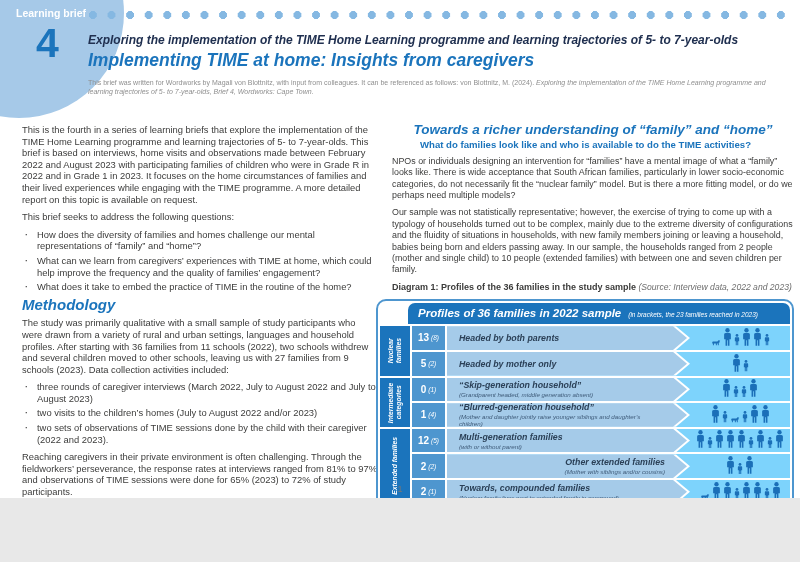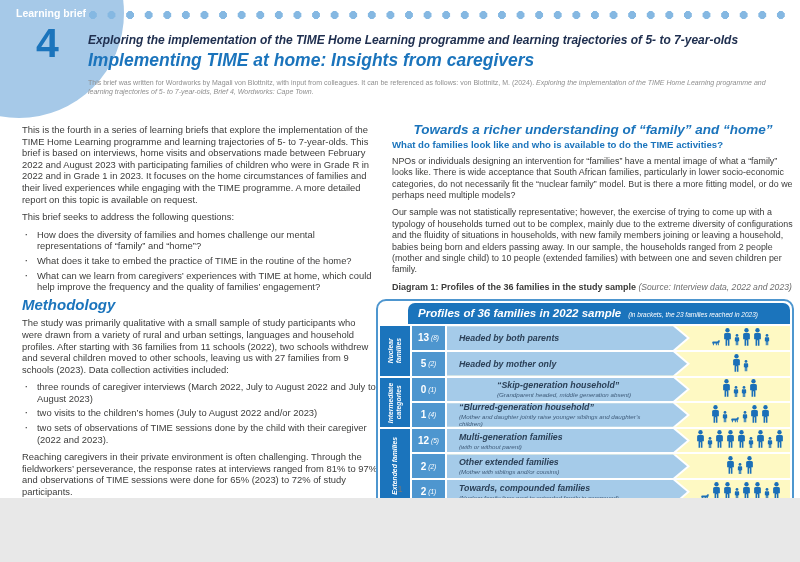--- a/index.html
+++ b/index.html
@@ -28,41 +28,41 @@
   .col-left { width:356px; flex:0 0 356px; font-size:9.4px; line-height:11.6px; }
   .col-right { flex:1; font-size:8.9px; line-height:11.4px; }
   .col-left p { margin-bottom:6px; }
   .col-right p { margin-bottom:6px; }
   ul.bullets { list-style:none; margin-bottom:6px; }
   ul.bullets li { position:relative; padding-left:15px; margin-bottom:3px; }
   ul.bullets li::before { content:"·"; position:absolute; left:3px; top:0; color:#5a5a5a; font-weight:bold; }
   .h-blue { color:#1b74bc; font-style:italic; font-weight:bold; }
   .h-method { font-size:15px; margin:6px 0 7px; }
   .h-family { font-size:13.5px; margin-bottom:4px;text-align:center; }
-  .h-sub { color:#1b74bc; font-weight:bold; font-size:9.6px; margin-bottom:5px; }
+  .h-sub { color:#1b74bc; font-weight:bold; font-size:9.6px; margin-bottom:5px;margin-left:28px; }
   .caption { font-size:9px; margin:4px 0 14px; color:#3c3c3b; }
   .caption em { color:#6d6d6d; font-size:8.6px; }
   
   .diagram { border:2px solid #4e96cf; border-radius:10px; padding:2px;
     margin-left:-16px; background:#fff; }
   .dgrid { display:grid; grid-template-columns:30px 33px 1fr;
     grid-template-rows:21px repeat(8,1fr); gap:2px; height:226px; }
   .dg-header { grid-column:1/-1; grid-row:1; background:#1b74bc; color:#fff;
     border-radius:7px 7px 0 0; display:flex; align-items:center; gap:7px; padding-left:10px;margin-left:28px; }
   .dg-title { font-size:11.5px; font-weight:bold; font-style:italic; }
   .dg-subtitle { font-size:6.5px; font-style:italic; position:relative; top:1px; }
   .dg-cat { grid-column:1; background:#1b74bc; display:flex; align-items:center; justify-content:center; }
   .dg-cat.last { border-bottom-left-radius:7px; }
   .dg-cat span { writing-mode:vertical-rl; transform:rotate(180deg); color:#fff;
     font-size:6.8px; font-weight:bold; font-style:italic; text-align:center; line-height:1.2; }
   .dg-count { grid-column:2; background:#4e96cf; color:#fff; display:flex;
     align-items:center; justify-content:center; gap:2px; }
   .dg-count b { font-size:10px; }
   .dg-count i { font-size:6.5px; }
-  .dg-main { grid-column:3; position:relative; background:#fef9c3; overflow:hidden; }
+  .dg-main { grid-column:3; position:relative; background:#7dd3fc; overflow:hidden; }
   .dg-main.last { border-bottom-right-radius:7px; }
   .chev { position:absolute; top:0; bottom:0; left:0;
     clip-path:polygon(0 0, calc(100% - 14px) 0, 100% 50%, calc(100% - 14px) 100%, 0 100%); }
   .chev.w { right:100px; background:#ffffff; }
   .chev.b { right:103px; background:#a5cbe9; }
   .dg-text { position:relative; z-index:1; height:100%; width:calc(100% - 125px);
     display:flex; flex-direction:column; justify-content:center; padding-left:12px; }
   .dg-label { font-size:8.8px; font-weight:bold; font-style:italic; color:#2b4057; line-height:10px; }
   .dg-sub2 { font-size:6.2px; font-style:italic; color:#3e5a78; line-height:7px; margin-top:1px; }
   .dg-icons { position:absolute; right:0; top:0; bottom:0; width:100px; display:flex;
@@ -90,22 +90,22 @@
     <h1 class="brief-title">Implementing TIME at home: Insights from caregivers</h1>
     <p class="citation"><span>This brief was written for Wordworks by Magali von Blottnitz, with input from colleagues. It can be referenced as follows: von Blottnitz, M. (2024). </span><em>Exploring the implementation of the TIME Home Learning programme and learning trajectories of 5- to 7-year-olds, Brief 4, Wordworks: Cape Town.</em></p>
   </div>
 
   <div class="columns">
     <section class="col-left">
       <p>This is the fourth in a series of learning briefs that explore the implementation of the TIME Home Learning programme and learning trajectories of 5- to 7-year-olds. This brief is based on interviews, home visits and observations made between February 2022 and August 2023 with participating families of children who were in Grade R in 2022 and in Grade 1 in 2023. It focuses on the home circumstances of families and their lived experiences while engaging with the TIME programme. A more detailed report on this topic is available on request.</p>
       <p>This brief seeks to address the following questions:</p>
       <ul class="bullets" id="questions-list">
           <li>How does the diversity of families and homes challenge our mental representations of “family” and “home”?</li>
+          <li>What can we learn from caregivers’ experiences with TIME at home, which could help improve the frequency and the quality of families’ engagement?</li>
           <li>What does it take to embed the practice of TIME in the routine of the home?</li>
-          <li>What can we learn from caregivers’ experiences with TIME at home, which could help improve the frequency and the quality of families’ engagement?</li>
         </ul>
       <h2 class="h-blue h-method">Methodology</h2>
       <p>The study was primarily qualitative with a small sample of study participants who were drawn from a variety of rural and urban settings, languages and household profiles. After starting with 36 families from 11 schools (2022), two schools withdrew and several children moved to other schools, leaving us with 27 families from 9 schools (2023). Data collection activities included:</p>
       <ul class="bullets" id="activities-list">
           <li>three rounds of caregiver interviews (March 2022, July to August 2022 and July to August 2023)</li>
           <li>two visits to the children’s homes (July to August 2022 and/or 2023)</li>
           <li>two sets of observations of TIME sessions done by the child with their caregiver (2022 and 2023).</li>
         </ul>
       <p>Reaching caregivers in their private environment is often challenging. Through the fieldworkers’ perseverance, the response rates at interviews ranged from 81% to 97% and observations of TIME sessions were done for 65% (2023) to 72% of study participants.</p>
     </section>
@@ -189,21 +189,21 @@
                 <svg class="fig child" viewBox="0 0 12 24">
                   <circle cx="6" cy="3" r="2.9"></circle>
                   <path d="M3.5 6.6h5c1.4 0 2 1 2 2.4V15h-1.9v8.6H6.5V16.4h-1v7.2H3.4V15H1.5V9c0-1.4.6-2.4 2-2.4z"></path>
                 </svg>
               </div>
             </div>
             <div class="dg-count" style="grid-row: 4;">
               <b>0</b>
               <i>(1)</i>
             </div>
-            <div class="dg-main" style="grid-row: 4; padding-left: 38px;">
+            <div class="dg-main" style="grid-row: 4;">
               <div class="chev w"></div>
               <div class="chev b"></div>
               <div class="dg-text">
                 <div class="dg-label">“Skip-generation household”</div>
                 <div class="dg-sub2">(Grandparent headed, middle generation absent)</div>
               </div>
               <div class="dg-icons">
                 <svg class="fig adult" viewBox="0 0 12 24">
                   <circle cx="6" cy="3" r="2.9"></circle>
                   <path d="M3.5 6.6h5c1.4 0 2 1 2 2.4V15h-1.9v8.6H6.5V16.4h-1v7.2H3.4V15H1.5V9c0-1.4.6-2.4 2-2.4z"></path>
@@ -306,21 +306,21 @@
                 <svg class="fig adult" viewBox="0 0 12 24">
                   <circle cx="6" cy="3" r="2.9"></circle>
                   <path d="M3.5 6.6h5c1.4 0 2 1 2 2.4V15h-1.9v8.6H6.5V16.4h-1v7.2H3.4V15H1.5V9c0-1.4.6-2.4 2-2.4z"></path>
                 </svg>
               </div>
             </div>
             <div class="dg-count" style="grid-row: 7;">
               <b>2</b>
               <i>(2)</i>
             </div>
-            <div class="dg-main" style="grid-row: 7;">
+            <div class="dg-main" style="grid-row: 7; text-align: right;">
               <div class="chev w"></div>
               <div class="chev b"></div>
               <div class="dg-text">
                 <div class="dg-label">Other extended families</div>
                 <div class="dg-sub2">(Mother with siblings and/or cousins)</div>
               </div>
               <div class="dg-icons">
                 <svg class="fig adult" viewBox="0 0 12 24">
                   <circle cx="6" cy="3" r="2.9"></circle>
                   <path d="M3.5 6.6h5c1.4 0 2 1 2 2.4V15h-1.9v8.6H6.5V16.4h-1v7.2H3.4V15H1.5V9c0-1.4.6-2.4 2-2.4z"></path>

